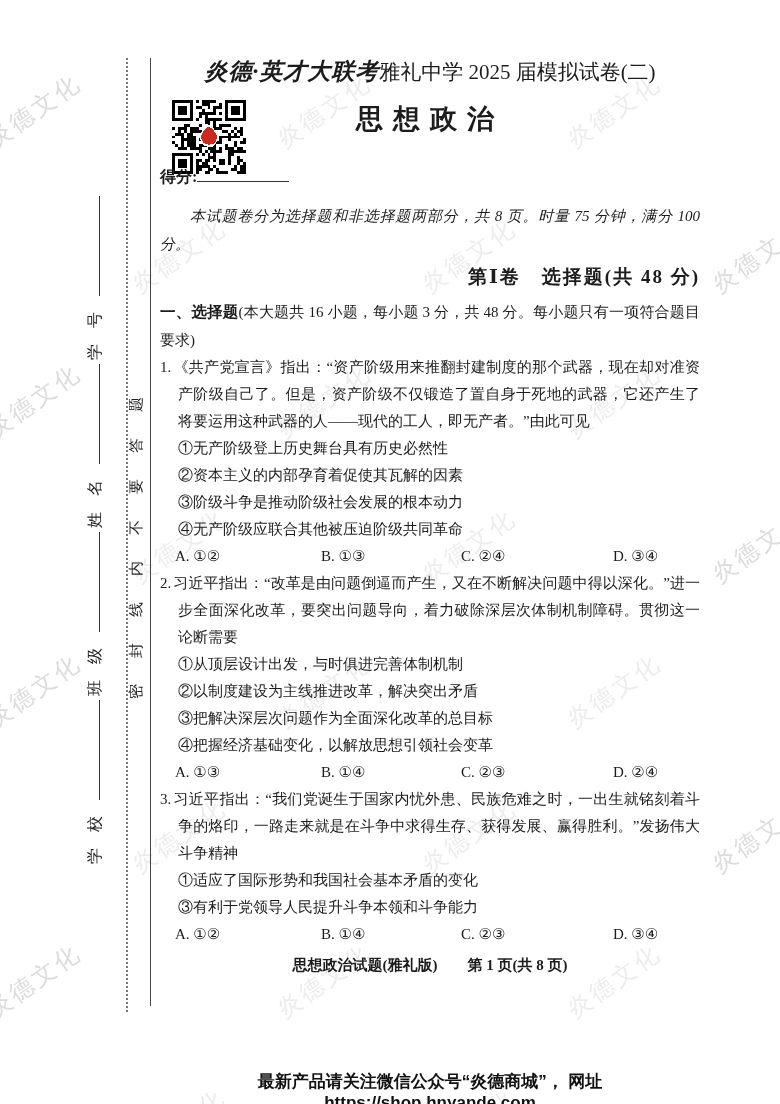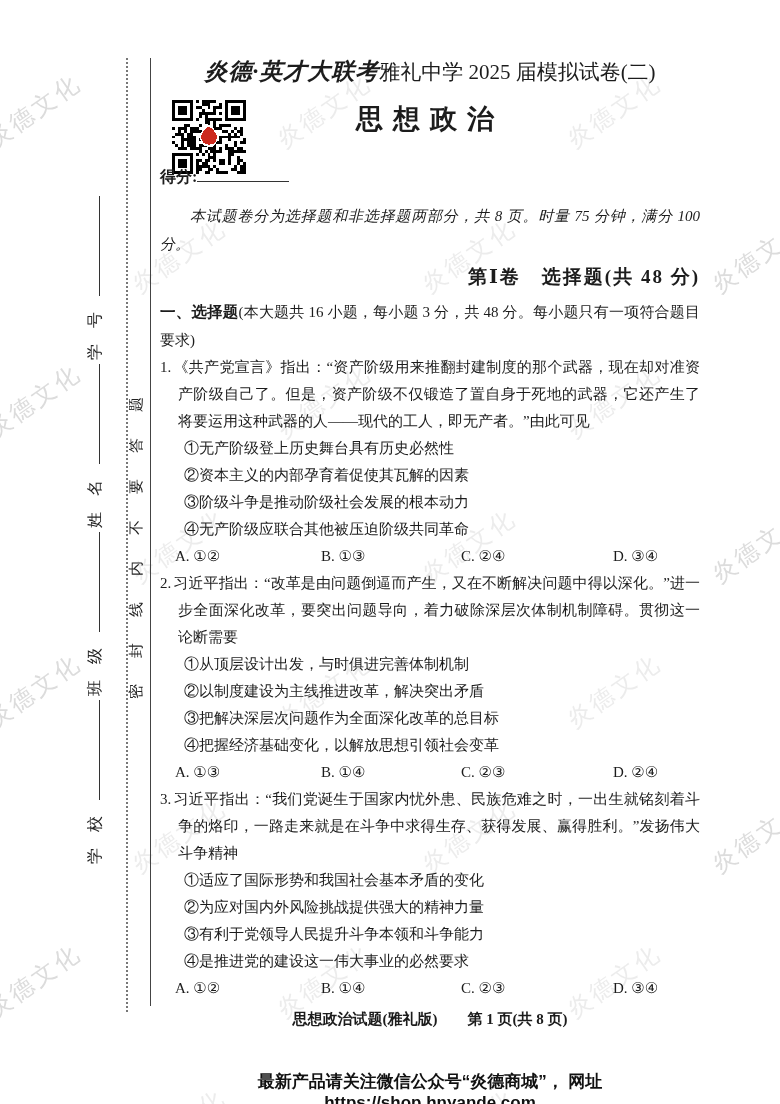--- a/index.html
+++ b/index.html
@@ -37,21 +37,21 @@
   .subject { margin-top:14px; text-align:center; font-size:27px; font-weight:bold; letter-spacing:10px; }
   .score { margin-top:30px; margin-right:28px; text-align:left; font-size:16px; font-weight:bold; }
   .score-line { display:inline-block; width:92px; border-bottom:1px solid #333; height:14px; }
   .intro { margin:14px 0 0 0; font-size:15px; line-height:28px; text-align:justify; text-indent:2em;font-style:italic; }
   .section-head { margin-top:6px; text-align:right; font-size:19px; font-weight:bold; letter-spacing:2px; }
   .part-label { margin:8px 0 0 0; font-size:15px; line-height:28px; text-align:justify; }
   .part-label b { font-size:15.5px; }
   .q { font-size:15px; line-height:27px; }
   .q-stem { margin:0 0 0 18px; text-indent:-18px; text-align:justify; }
   .q-num { padding-right:2px; }
-  .q-item { margin:0 0 0 24px; }
+  .q-item { margin:0 0 0 18px; }
   .q-choices { display:grid; grid-template-columns:146px 140px 152px auto; margin-left:15px; }
   .footer { margin-top:8px; text-align:center; font-size:15px;font-weight:bold; }
   .banner {
     position:absolute; left:150px; top:1070px; width:560px; z-index:1;
     text-align:center; font-family:"Liberation Sans","DejaVu Sans",sans-serif;
     font-weight:bold; font-size:17px; color:#111;
   }
 </style>
 </head>
 <body>
@@ -364,23 +364,21 @@
         <span>A. ①③</span>
         <span>B. ①④</span>
         <span>C. ②③</span>
         <span>D. ②④</span>
       </div>
     </div>
 
     <div class="q">
       <p class="q-stem"><span class="q-num">3.</span><span>习近平指出：“我们党诞生于国家内忧外患、民族危难之时，一出生就铭刻着斗争的烙印，一路走来就是在斗争中求得生存、获得发展、赢得胜利。”发扬伟大斗争精神</span></p>
       <p class="q-item">①适应了国际形势和我国社会基本矛盾的变化</p>
-      <p class="q-item">②为应对国内外风险挑战提供强大的精神力量</p>
       <p class="q-item">③有利于党领导人民提升斗争本领和斗争能力</p>
-      <p class="q-item">④是推进党的建设这一伟大事业的必然要求</p>
       <div class="q-choices">
         <span>A. ①②</span>
         <span>B. ①④</span>
         <span>C. ②③</span>
         <span>D. ③④</span>
       </div>
     </div>
 
     <div class="footer">思想政治试题(雅礼版)　　第 1 页(共 8 页)</div>
   </div>

